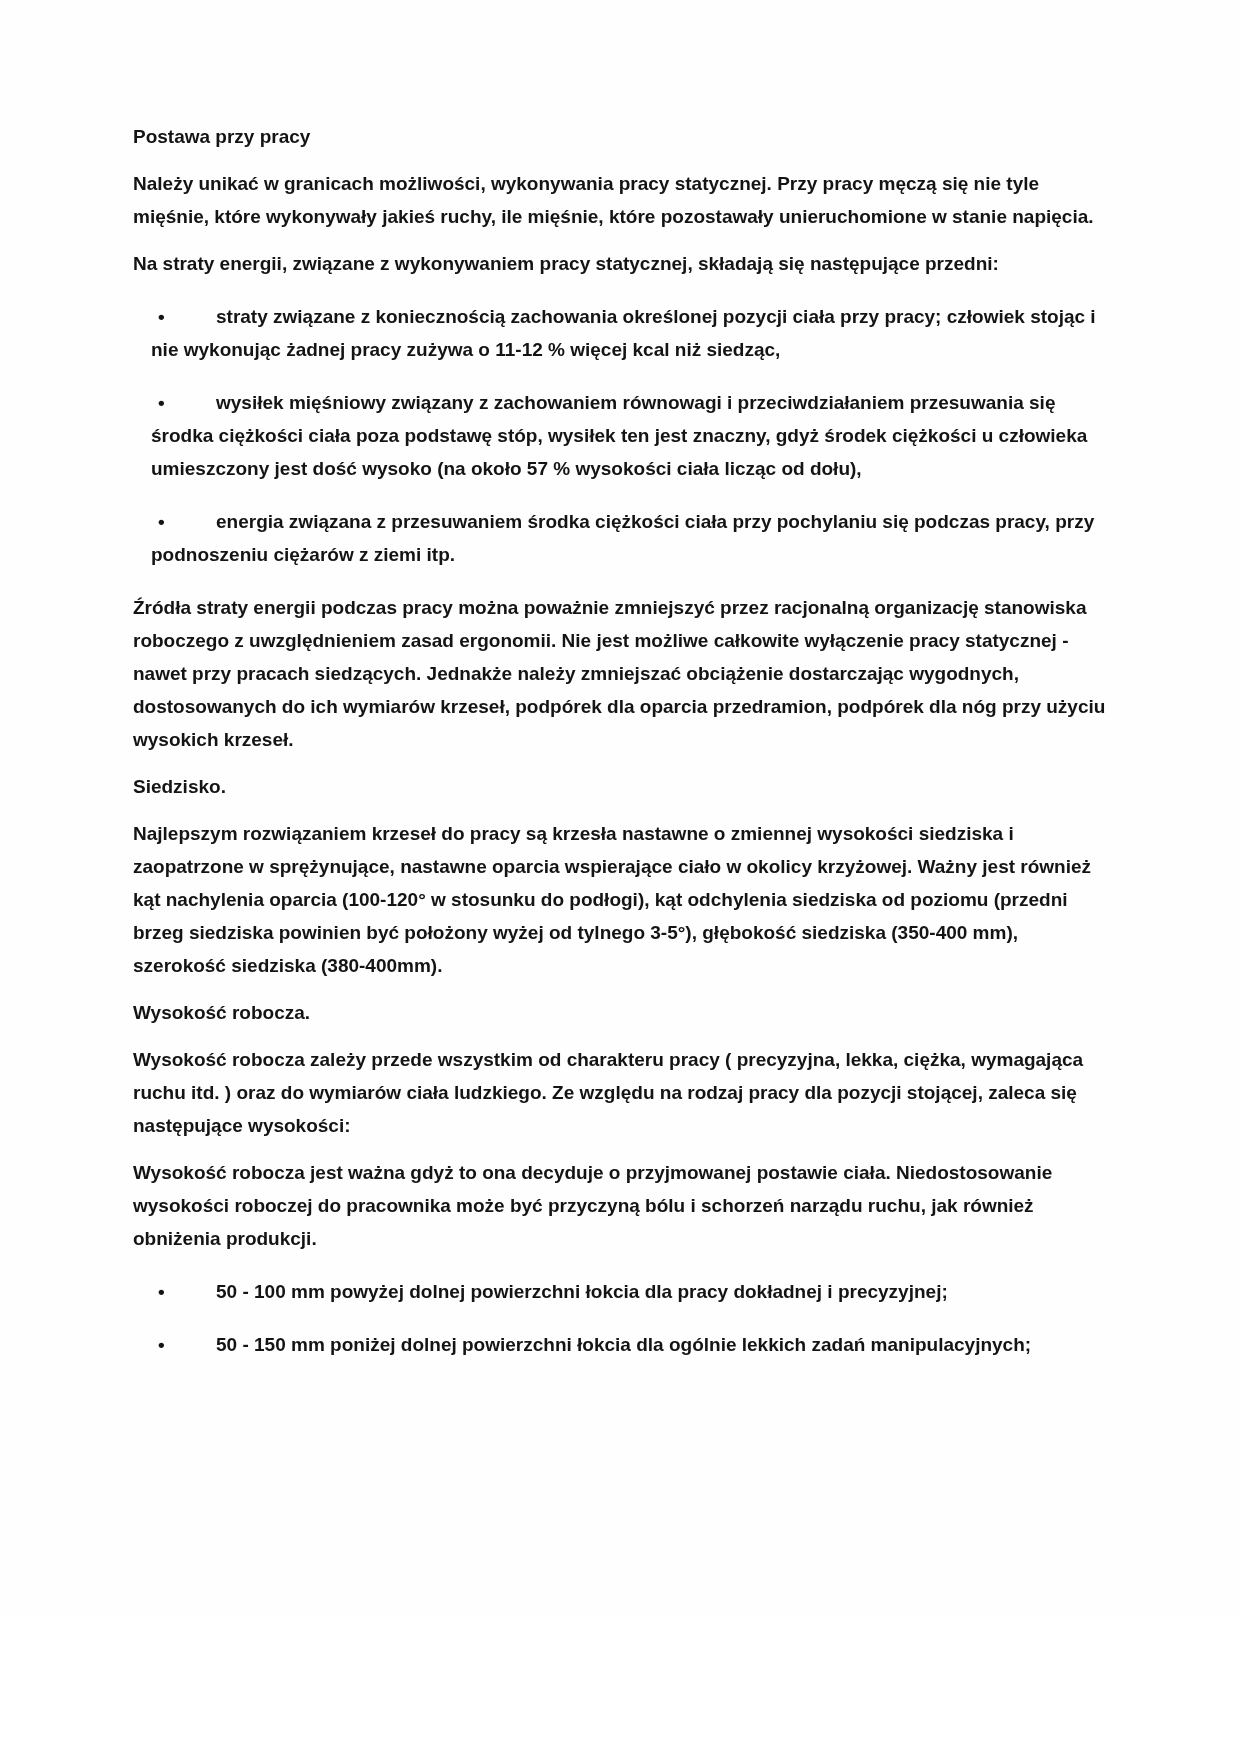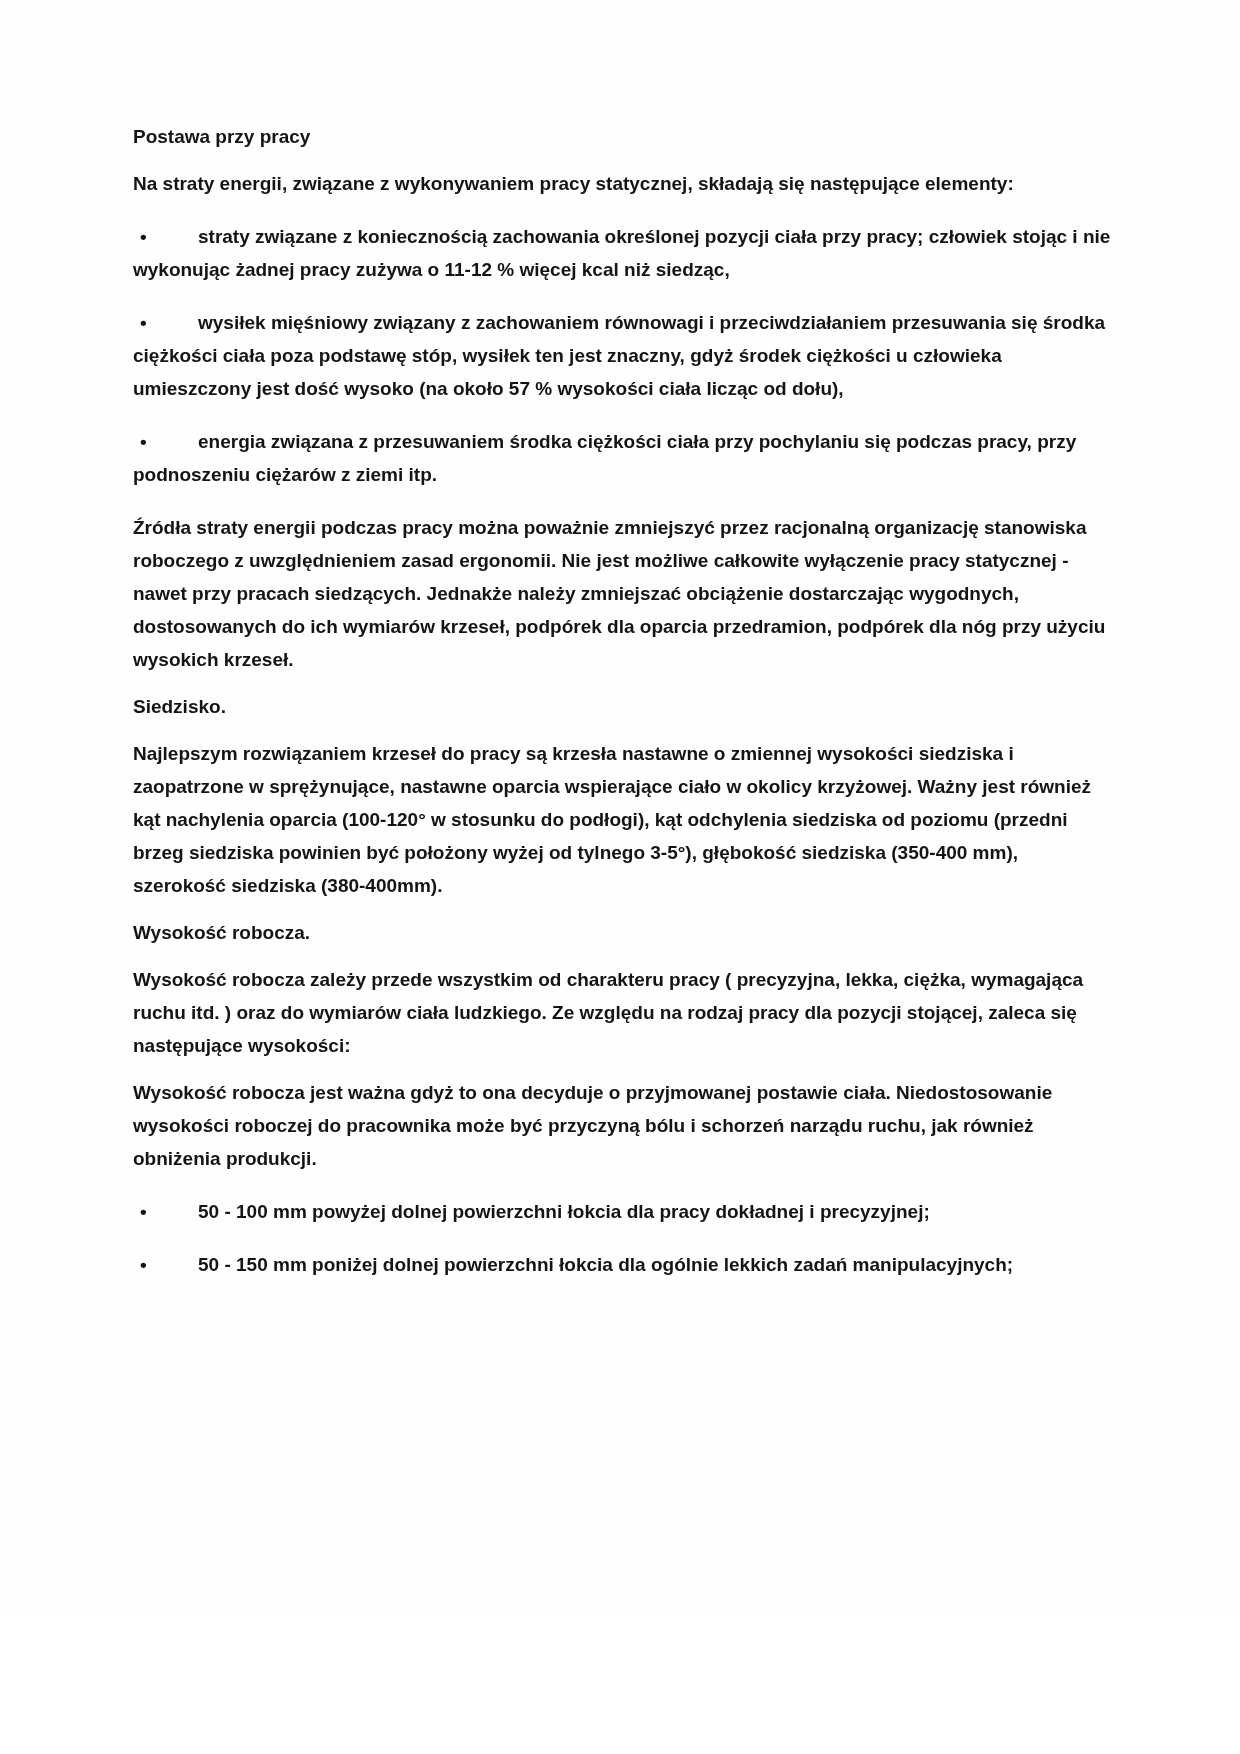--- a/index.html
+++ b/index.html
@@ -21,38 +21,39 @@
     font-weight: 600;
     overflow: hidden;
   }
   .para {
     margin: 0 0 14px 0;
   }
   .heading {
     margin: 6px 0 14px 0;
   }
   .bullet {
-    margin: 20px 0 20px 0;
+    margin: 20px 0 20px 18px;
   }
   .marker {
     display: inline-block;
     width: 65px;
     padding-left: 7px;
     box-sizing: border-box;
   }
 </style>
 </head>
 <body>
 
 <div class="page">
 
   <p class="para">Postawa przy pracy</p>
 
+  <p class="para">Należy unikać w granicach możliwości, wykonywania pracy statycznej. Przy pracy męczą się nie tyle mięśnie, które wykonywały jakieś ruchy, ile mięśnie, które pozostawały unieruchomione w stanie napięcia.</p>
 
-  <p class="para">Na straty energii, związane z wykonywaniem pracy statycznej, składają się następujące elementy:</p>
+  <p class="para">Na straty energii, związane z wykonywaniem pracy statycznej, składają się następujące przedni:</p>
 
   <p class="bullet"><span class="marker">•</span><span>straty związane z koniecznością zachowania określonej pozycji ciała przy pracy; człowiek stojąc i nie wykonując żadnej pracy zużywa o 11-12 % więcej kcal niż siedząc,</span></p>
 
 
   <p class="bullet"><span class="marker">•</span><span>wysiłek mięśniowy związany z zachowaniem równowagi i przeciwdziałaniem przesuwania się środka ciężkości ciała poza podstawę stóp, wysiłek ten jest znaczny, gdyż środek ciężkości u człowieka umieszczony jest dość wysoko (na około 57 % wysokości ciała licząc od dołu),</span></p>
 
   <p class="bullet"><span class="marker">•</span><span>energia związana z przesuwaniem środka ciężkości ciała przy pochylaniu się podczas pracy, przy podnoszeniu ciężarów z ziemi itp.</span></p>
 
   <p class="para">Źródła straty energii podczas pracy można poważnie zmniejszyć przez racjonalną organizację stanowiska roboczego z uwzględnieniem zasad ergonomii. Nie jest możliwe całkowite wyłączenie pracy statycznej - nawet przy pracach siedzących. Jednakże należy zmniejszać obciążenie dostarczając wygodnych, dostosowanych do ich wymiarów krzeseł, podpórek dla oparcia przedramion, podpórek dla nóg przy użyciu wysokich krzeseł.</p>
 

